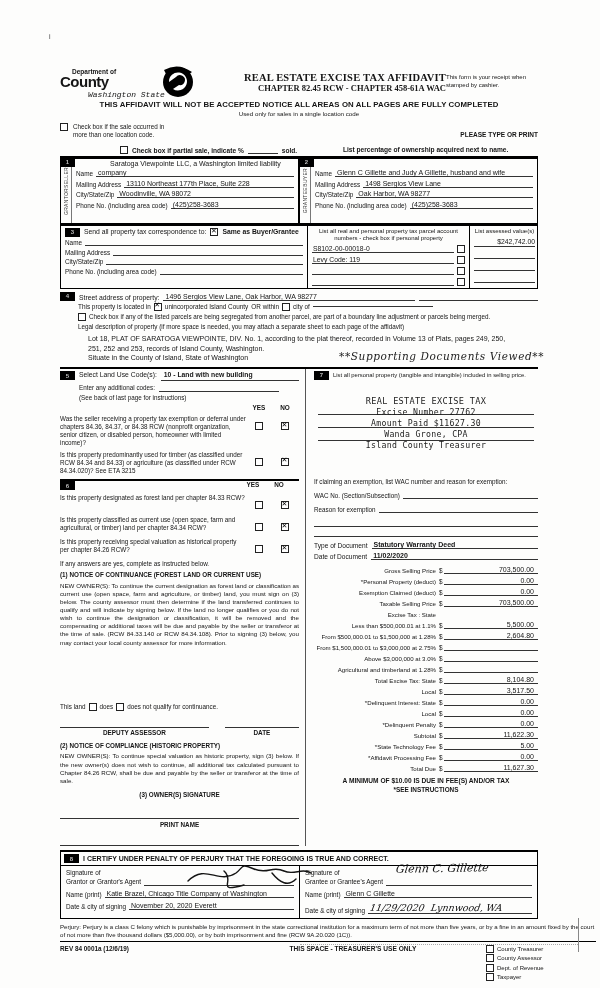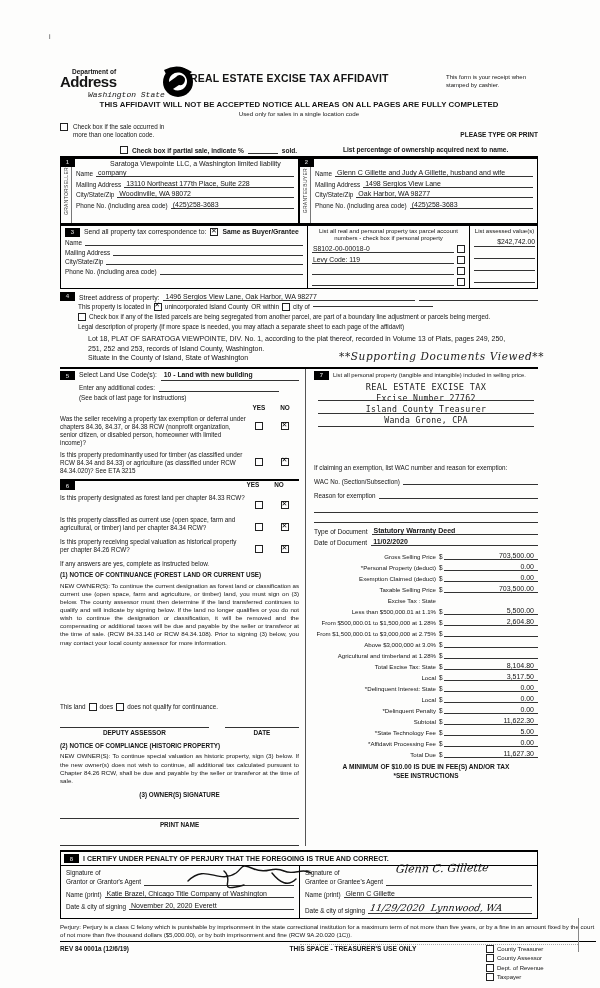--- a/index.html
+++ b/index.html
@@ -14,21 +14,21 @@
   .cb{display:inline-block;width:6px;height:6px;border:1px solid #222;position:relative;flex:none;vertical-align:-1px;background:#fff;}
   .cb.checked::after{content:"\2715";position:absolute;left:-0.5px;top:-2.5px;font-size:7px;color:#111;}
   .secnum{display:inline-flex;align-items:center;justify-content:center;width:15px;height:9px;background:#000;color:#bbb;font-size:6px;font-weight:bold;flex:none;}
   
   .hdr{display:flex;}
   .logo{width:130px;position:relative;}
   .logo .dof{font-size:6.5px;font-weight:bold;margin-left:12px;}
   .logo .rev{font-size:15px;font-weight:bold;letter-spacing:-0.5px;margin-top:-2px;}
   .logo .ws{font-family:Liberation Mono, monospace;font-style:italic;font-size:8px;margin-left:28px;}
   .logo svg{position:absolute;right:-8px;top:-4px;}
-  .htitle{flex:1;text-align:left;}
+  .htitle{flex:1;text-align:right;font-family:Liberation Serif, serif;}
   .htitle .t1{font-size:10.5px;font-weight:bold;letter-spacing:0.2px;margin-top:4px;}
   .htitle .t2{font-size:8.5px;font-weight:bold;}
   .hnote{width:92px;font-size:6px;line-height:1.3;padding-top:6px;}
   .warn{text-align:center;font-size:7.8px;font-weight:bold;margin-top:1px;letter-spacing:0.1px;}
   .used{text-align:center;font-size:6.2px;margin-top:1px;}
   .multiloc{display:flex;gap:5px;margin-top:6px;}
   .typeprint{text-align:right;font-size:6.5px;font-weight:bold;margin-top:-8px;}
   .partial{display:flex;margin-top:8px;font-size:6.6px;font-weight:bold;}
   .partial .left{flex:1;display:flex;gap:4px;align-items:flex-end;padding-left:60px;}
   .partial .right{flex:1;padding-left:28px;}
@@ -69,21 +69,21 @@
   .ynhdr .sp{width:186px;}
   .ynhdr .c{width:26px;text-align:center;}
   .s6band{border-top:2px solid #000;margin-top:5px;display:flex;}
   .para{font-size:6.2px;line-height:1.3;text-align:justify;margin-top:3px;}
   .ctr{text-align:center;}
   .dep{display:flex;gap:16px;margin-top:8px;font-size:6.4px;font-weight:bold;}
   .dep .c1{flex:2;} .dep .c2{flex:1;}
   .dep .ln{border-bottom:1px solid #333;height:8px;}
   .dep .lab{text-align:center;margin-top:1px;}
   
-  .wlines{position:relative;height:74px;margin-top:2px;}
+  .wlines{position:relative;height:74px;margin-top:16px;}
   .wl{position:absolute;left:4px;right:4px;border-bottom:1px solid #333;}
   .stamp{position:absolute;left:0;right:0;top:0;text-align:center;font-family:"DejaVu Sans Mono",monospace;font-size:8.2px;line-height:1.35;color:#1c1c1c;letter-spacing:0.3px;}
   .stamp .l0{font-size:8.6px;}
   .exm{font-size:6.3px;margin-top:8px;}
   .wacrow{display:flex;align-items:flex-end;gap:3px;font-size:6.3px;margin-top:6px;}
   .wacrow .v{flex:1;border-bottom:1px solid #333;min-height:7px;}
   .docrow{display:flex;align-items:flex-end;gap:4px;font-size:6.6px;margin-top:9px;border-top:1px solid #333;padding-top:4px;}
   .docrow2{display:flex;align-items:flex-end;gap:4px;font-size:6.6px;margin-top:3px;}
   .docrow .v,.docrow2 .v{flex:1;border-bottom:1px solid #333;font-size:7px;padding-left:2px;}
   .taxrow{display:flex;align-items:flex-end;height:11px;}
@@ -124,30 +124,31 @@
 <body>
 
 <div class="page">
   <div class="artifact-i">i</div>
 
   <div class="main">
 
     <div class="hdr">
       <div class="logo">
         <div class="dof">Department of</div>
-        <div class="rev">Address</div>
+        <div class="rev">County</div>
         <div class="ws">Washington State</div>
         <svg width="40" height="38" viewBox="0 0 40 38">
           <circle cx="20" cy="18" r="15" fill="#000"></circle>
           <path d="M20 18 m-9 0 a9 9 0 1 1 4 7 l6 -4 a5 5 0 1 0 -3 -8 z" fill="#fff"></path>
           <path d="M6 6 q14 -8 28 2 l-4 3 q-11 -8 -22 -1 z" fill="#000"></path>
         </svg>
       </div>
       <div class="htitle">
         <div class="t1">REAL ESTATE EXCISE TAX AFFIDAVIT</div>
+        <div class="t2">CHAPTER 82.45 RCW - CHAPTER 458-61A WAC</div>
       </div>
       <div class="hnote">This form is your receipt when stamped by cashier.</div>
     </div>
     <div class="warn">THIS AFFIDAVIT WILL NOT BE ACCEPTED NOTICE ALL AREAS ON ALL PAGES ARE FULLY COMPLETED</div>
     <div class="used">Used only for sales in a single location code</div>
 
     <div class="multiloc">
       <span class="cb"></span>
       <div class="tiny">
         <div>Check box if the sale occurred in</div>
@@ -391,22 +392,23 @@
           <span class="secnum">7</span>
           <span style="font-size:5.9px;">List all personal property (tangible and intangible) included in selling price.</span>
         </div>
         <div class="wlines">
           <div class="wl" style="top:18px;"></div>
           <div class="wl" style="top:31px;"></div>
           <div class="wl" style="top:44px;"></div>
           <div class="stamp">
             <div class="l0">REAL ESTATE EXCISE TAX</div>
             <div>Excise Number 27762</div>
+            <div>Amount Paid $11627.30</div>
+            <div>Wanda Grone, CPA</div>
             <div>Island County Treasurer</div>
-            <div>Wanda Grone, CPA</div>
           </div>
         </div>
         <div class="exm">If claiming an exemption, list WAC number and reason for exemption:</div>
         <div class="wacrow">
             <span>WAC No. (Section/Subsection)</span>
             <span class="v"></span>
           </div>
         <div class="wacrow">
             <span>Reason for exemption</span>
             <span class="v"></span>

